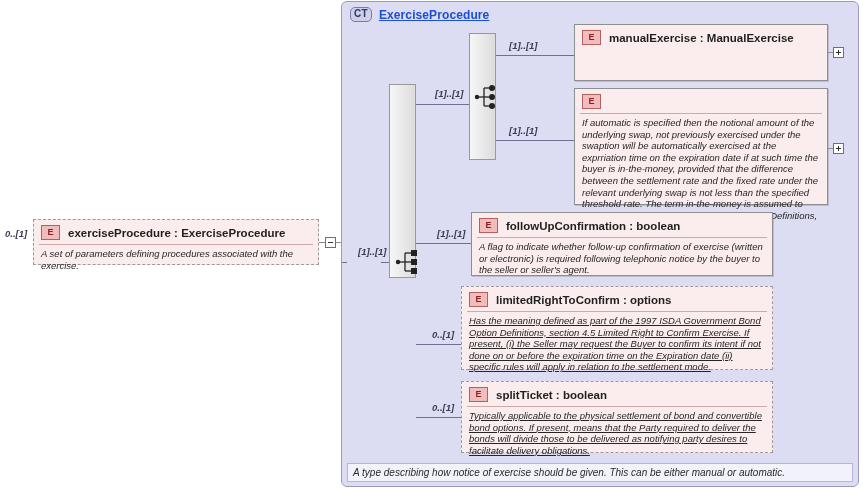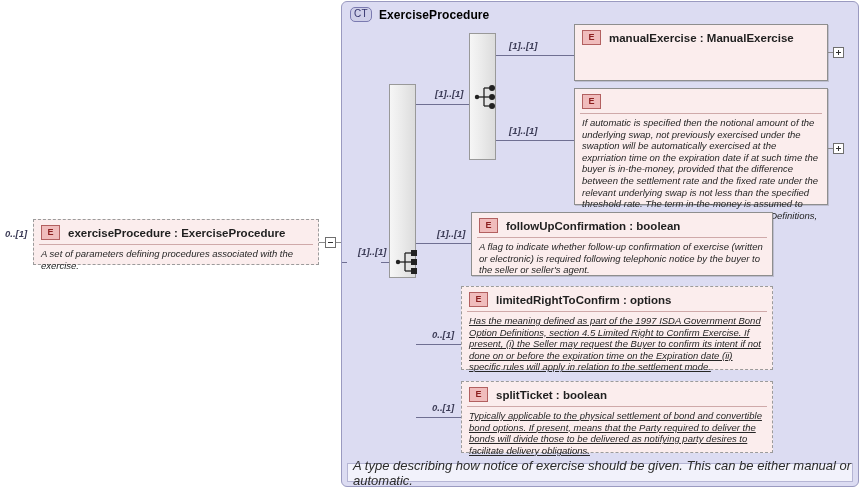--- a/index.html
+++ b/index.html
@@ -34,52 +34,53 @@
     position: absolute;
     left: 8px;
     top: 5px;
     display: flex;
     align-items: center;
     gap: 7px;
   }
   .ct-badge {
     display: inline-block;
     font-size: 10px;
-    font-weight: normal;
+    font-weight: bold;
     color: #33336b;
     background: #cfcfe8;
     border: 1px solid #7a7ab0;
     border-radius: 5px;
     padding: 0px 3px 1px 3px;
     line-height: 12px;
     letter-spacing: 0.3px;
   }
   .ct-title {
     font-size: 12px;
     font-weight: bold;
-    color: #000000;
+    color: #1d4ed8;
     letter-spacing: 0.1px;
+    text-decoration: underline;
   }
 
   
   .ct-footer {
     position: absolute;
     left: 5px;
     bottom: 4px;
     width: 506px;
     height: 19px;
     background: #f2f2fb;
     border: 1px solid #b5b5d4;
     box-sizing: border-box;
     display: flex;
     align-items: center;
     padding-left: 5px;
   }
   .ct-footer span {
-    font-size: 13px;
+    font-size: 10px;
     font-style: italic;
     color: #2a2a2a;
   }
 
   
   .compositor-bar {
     position: absolute;
     background: linear-gradient(to right, #f6f6f6 0%, #ebebeb 45%, #dcdcdc 100%);
     border: 1px solid #999999;
     box-sizing: border-box;

